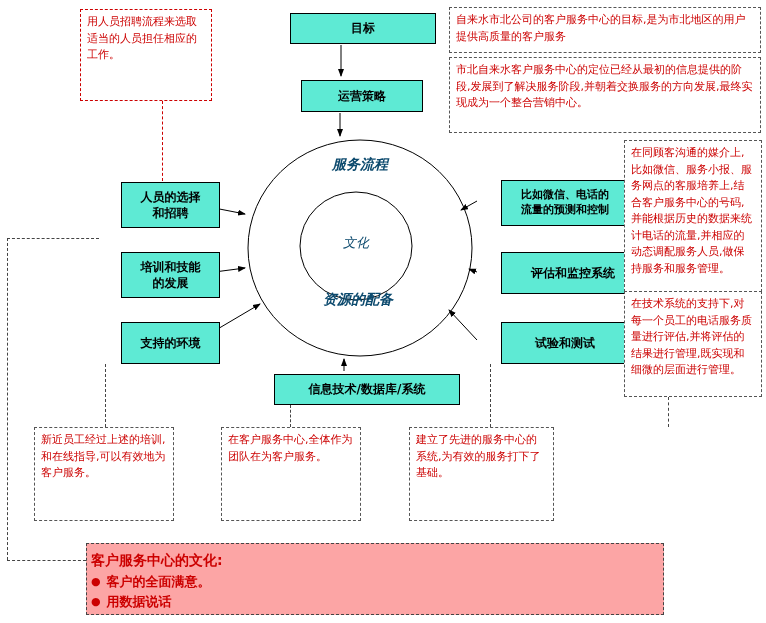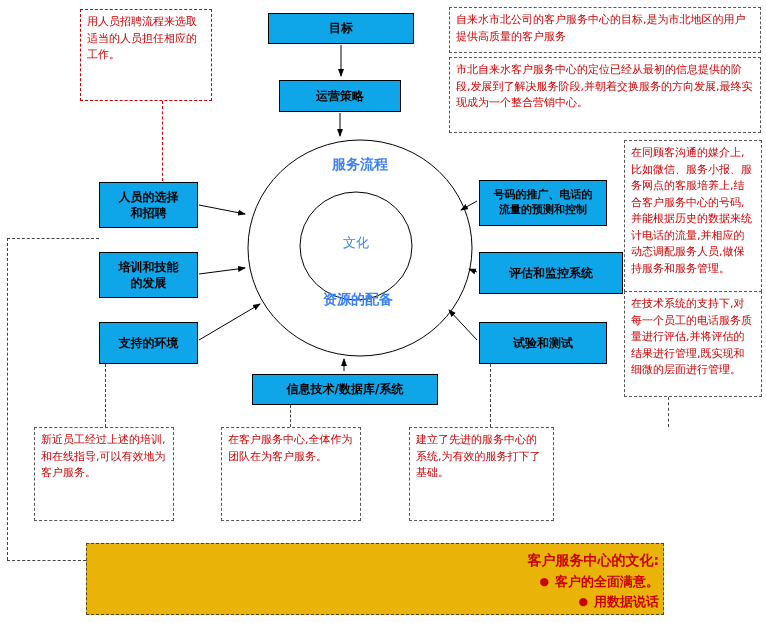--- a/index.html
+++ b/index.html
@@ -1,43 +1,43 @@
 <!DOCTYPE html>
 <html><head>
 <meta charset="utf-8">
 <style>
   * { margin:0; padding:0; box-sizing:border-box; }
   html,body { background:#ffffff; }
   body { font-family:"DejaVu Sans","Liberation Sans",sans-serif; }
   .canvas { position:relative; width:766px; height:623px; background:#ffffff; overflow:hidden; }
   svg.layer { position:absolute; left:0; top:0; width:766px; height:623px; }
   .node {
-    position:absolute; border:1px solid #000; background:#0ea5e9;
+    position:absolute; border:1px solid #000; background:#5eead4;
     display:flex; align-items:center; justify-content:center; text-align:center;
     font-size:12px; font-weight:bold; color:#000; padding:2px 5px;
-    white-space:pre-line; line-height:1.35;
+    white-space:pre-line; line-height:1.35;margin-left:22px;
   }
   .circle-label {
     position:absolute; transform:translate(-50%,-50%);
-    font-weight:bold; font-size:14px; color:#3b82f6; white-space:nowrap;
+    font-weight:bold; font-size:14px; color:#0c4a6e; white-space:nowrap;font-style:italic;
   }
   .circle-label.plain { font-weight:normal; font-size:13px; }
   .ann {
     position:absolute; border:1px dashed #555; background:#ffffff;
     color:#cc0000; font-size:11px; line-height:1.5; padding:4px 6px;
     overflow:hidden;
   }
   .ann.red-border { border:1px dashed #cc0000; }
   .connector { position:absolute; }
   .v-dash { width:0; border-left:1px dashed #444; }
   .h-dash { height:0; border-top:1px dashed #444; }
   .v-dash.red { border-left-color:#cc0000; }
   .culture-box {
-    position:absolute; border:1px dashed #444; background:#eab308;
-    color:#cc0000; font-weight:bold; text-align:right; padding:8px 4px;
+    position:absolute; border:1px dashed #444; background:#fca5a5;
+    color:#cc0000; font-weight:bold; text-align:left; padding:8px 4px;
   }
   .culture-title { font-size:14px; margin-bottom:3px; }
   .culture-line { font-size:13px; margin:2px 0; }
   .bullet { margin-right:6px; font-size:11px; vertical-align:1px; }
 </style>
 </head>
 <body>
 
 <div class="canvas">
 
@@ -64,21 +64,21 @@
 
   <div class="node" style="left:268px; top:13px; width:146px; height:31px;">目标</div>
   <div class="node" style="left:279px; top:80px; width:122px; height:32px;">运营策略</div>
 
   <div class="node" style="left:99px; top:182px; width:99px; height:46px;">人员的选择
 和招聘</div>
   <div class="node" style="left:99px; top:252px; width:99px; height:46px;">培训和技能
 的发展</div>
   <div class="node" style="left:99px; top:322px; width:99px; height:42px;">支持的环境</div>
 
-  <div class="node" style="left:479px; top:180px; width:128px; height:46px; font-size:11px;">号码的推广、电话的
+  <div class="node" style="left:479px; top:180px; width:128px; height:46px; font-size:11px;">比如微信、电话的
 流量的预测和控制</div>
   <div class="node" style="left:479px; top:252px; width:144px; height:42px;">评估和监控系统</div>
   <div class="node" style="left:479px; top:322px; width:128px; height:42px;">试验和测试</div>
 
   <div class="node" style="left:252px; top:374px; width:186px; height:31px;">信息技术/数据库/系统</div>
 
   <div class="circle-label" style="left:360px; top:165px;">服务流程</div>
   <div class="circle-label plain" style="left:356px; top:243px;">文化</div>
   <div class="circle-label" style="left:358px; top:300px;">资源的配备</div>
 

